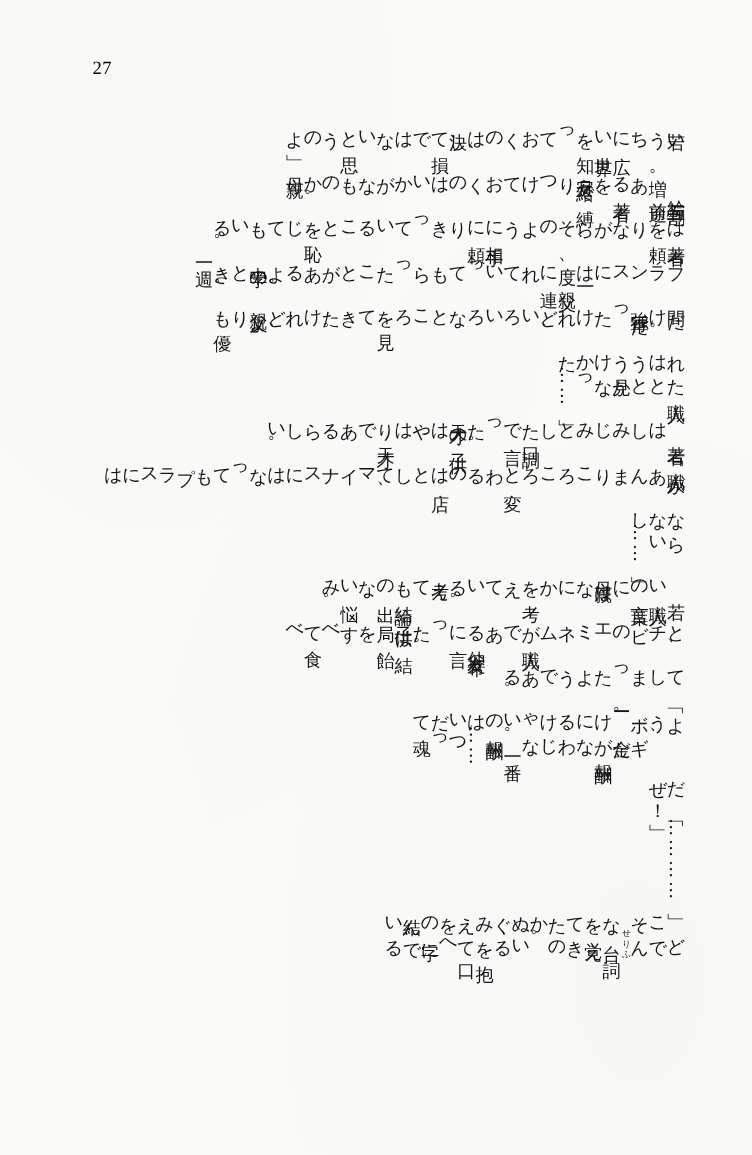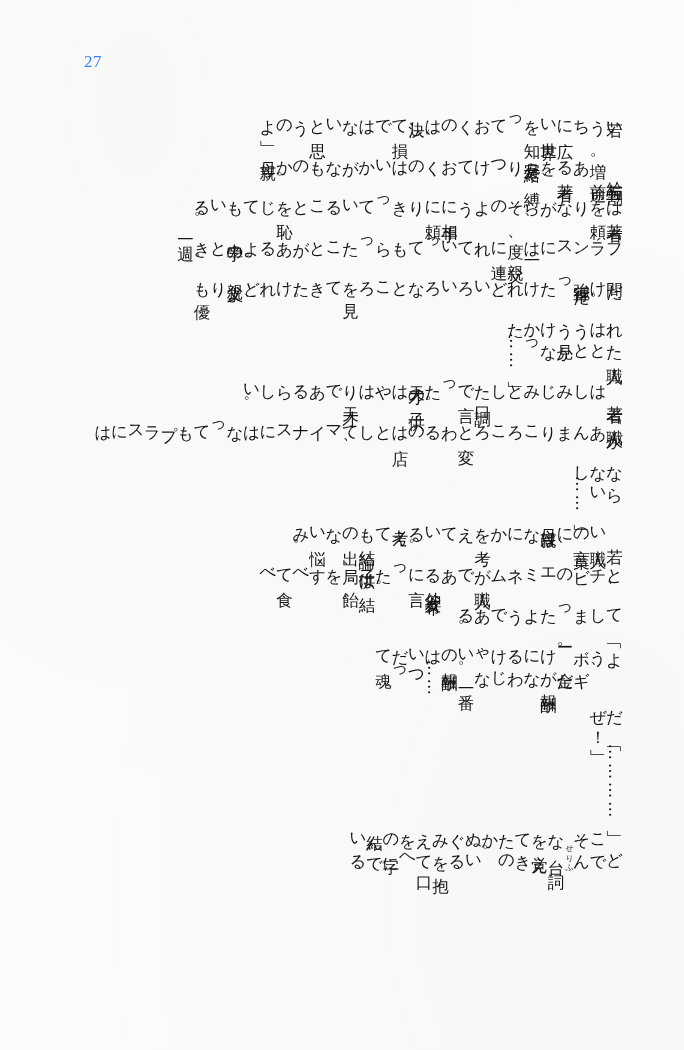--- a/index.html
+++ b/index.html
@@ -28,21 +28,21 @@
       radial-gradient(ellipse at 20% 10%, rgba(0,0,0,0.012), rgba(0,0,0,0) 60%),
       radial-gradient(ellipse at 85% 85%, rgba(0,0,0,0.015), rgba(0,0,0,0) 65%);
     pointer-events: none;
   }
   #page-number {
     position: absolute;
     top: 52px;
     left: 84px;
     font-family: "Liberation Serif", serif;
     font-size: 17px;
-    color: #3b82f6;
+    color: #000000;
     letter-spacing: 0.5px;
   }
   #text-block {
     position: absolute;
     top: 108px;
     right: 62px;
     height: 868px;
     width: 560px;
     display: flex;
     flex-direction: row;

